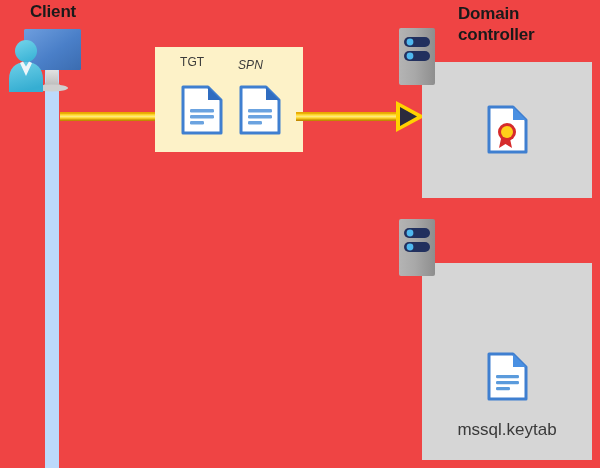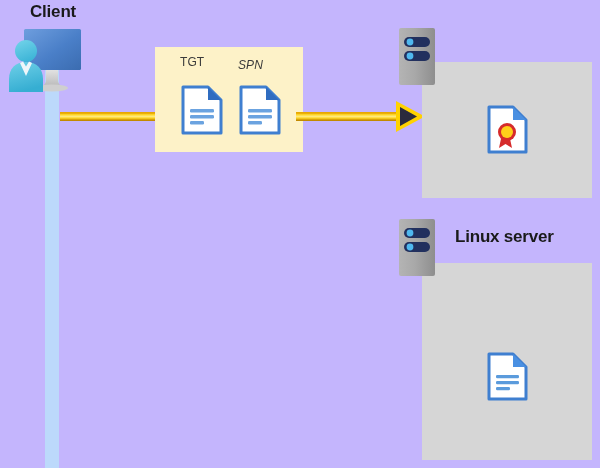--- a/index.html
+++ b/index.html
@@ -8,21 +8,21 @@
     background: #ffffff;
   }
   body {
     font-family: "Liberation Sans", sans-serif;
     -webkit-font-smoothing: antialiased;
   }
   #canvas {
     position: relative;
     width: 600px;
     height: 468px;
-    background: #c4b5fd;
+    background: #ef4444;
     overflow: hidden;
   }
   .abs { position: absolute; }
 
   
   .title-bold {
     font-weight: bold;
     color: #1a1a1a;
     font-size: 17px;
     line-height: 21px;
@@ -177,20 +177,21 @@
 
   <div class="abs" id="arrow-head">
     <svg width="30" height="33" viewBox="0 0 30 33" xmlns="http://www.w3.org/2000/svg">
       <path d="M0 1 L29 16.5 L0 32 Z" fill="#ffd200"></path>
       <path d="M4 7 L21 16.5 L4 26 Z" fill="#2b2b3d"></path>
     </svg>
   </div>
 
   <div class="abs server-panel" id="dc-panel"></div>
 
+  <div class="abs title-bold" id="dc-title">Domain controller</div>
 
   <div class="abs" id="dc-server-icon">
     <svg width="36" height="57" viewBox="0 0 36 57" xmlns="http://www.w3.org/2000/svg">
       <defs>
         <linearGradient id="rackGrad1" x1="0" y1="0" x2="1" y2="0">
           <stop offset="0%" stop-color="#b4b4b4"></stop>
           <stop offset="45%" stop-color="#a8a8a8"></stop>
           <stop offset="100%" stop-color="#8e8e8e"></stop>
         </linearGradient>
       </defs>
@@ -207,21 +208,20 @@
       <path d="M2 2 h24 l13 13 v32 h-37 z" fill="#ffffff" stroke="#3f7fd0" stroke-width="3" stroke-linejoin="round"></path>
       <path d="M26 2 l13 13 h-13 z" fill="#4a90e2"></path>
       <path d="M15 29 l-3 14 l6.5 -4 l6.5 4 l-3 -14 z" fill="#d62b2b"></path>
       <circle cx="20" cy="27" r="9" fill="#d62b2b"></circle>
       <circle cx="20" cy="27" r="6" fill="#ffd01a"></circle>
     </svg>
   </div>
 
   <div class="abs server-panel" id="linux-panel"></div>
 
-  <div class="abs title-bold" id="linux-title">Linux server</div>
 
   <div class="abs" id="linux-server-icon">
     <svg width="36" height="57" viewBox="0 0 36 57" xmlns="http://www.w3.org/2000/svg">
       <defs>
         <linearGradient id="rackGrad2" x1="0" y1="0" x2="1" y2="0">
           <stop offset="0%" stop-color="#b4b4b4"></stop>
           <stop offset="45%" stop-color="#a8a8a8"></stop>
           <stop offset="100%" stop-color="#8e8e8e"></stop>
         </linearGradient>
       </defs>
@@ -239,14 +239,15 @@
       <path d="M2 2 h24 l13 13 v32 h-37 z" fill="#ffffff" stroke="#3f7fd0" stroke-width="3" stroke-linejoin="round"></path>
       <path d="M26 2 l13 13 h-13 z" fill="#4a90e2"></path>
       <g fill="#5b9bdc">
         <rect x="9" y="23" width="23" height="3.3" rx="1.2"></rect>
         <rect x="9" y="29" width="23" height="3.3" rx="1.2"></rect>
         <rect x="9" y="35" width="14" height="3.3" rx="1.2"></rect>
       </g>
     </svg>
   </div>
 
+  <div class="abs" id="keytab-label">mssql.keytab</div>
 
 </div>
 
 </body></html>

